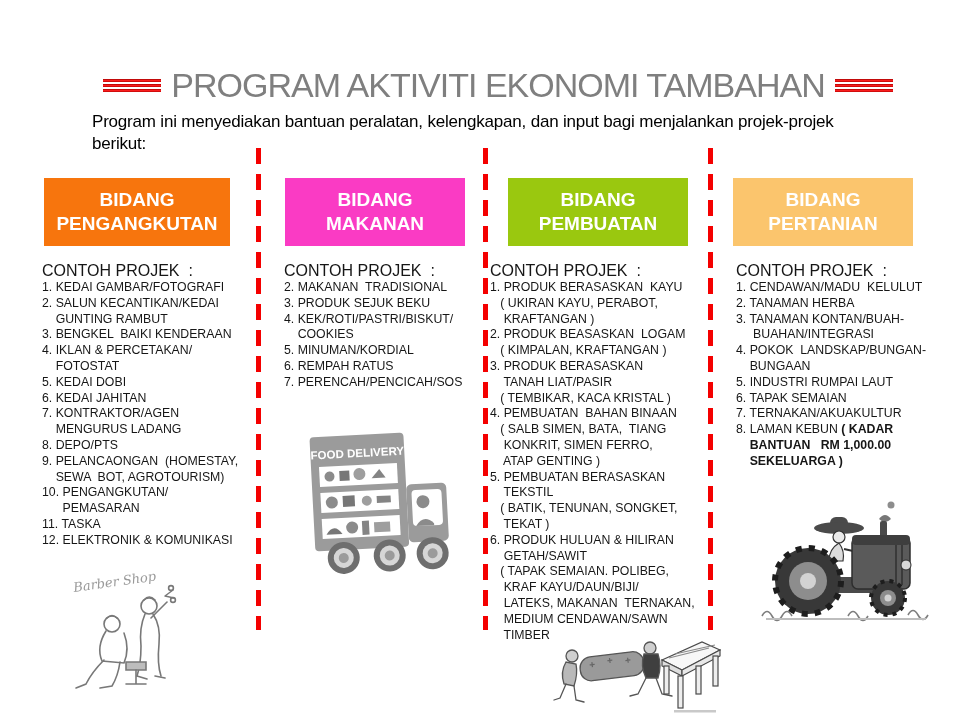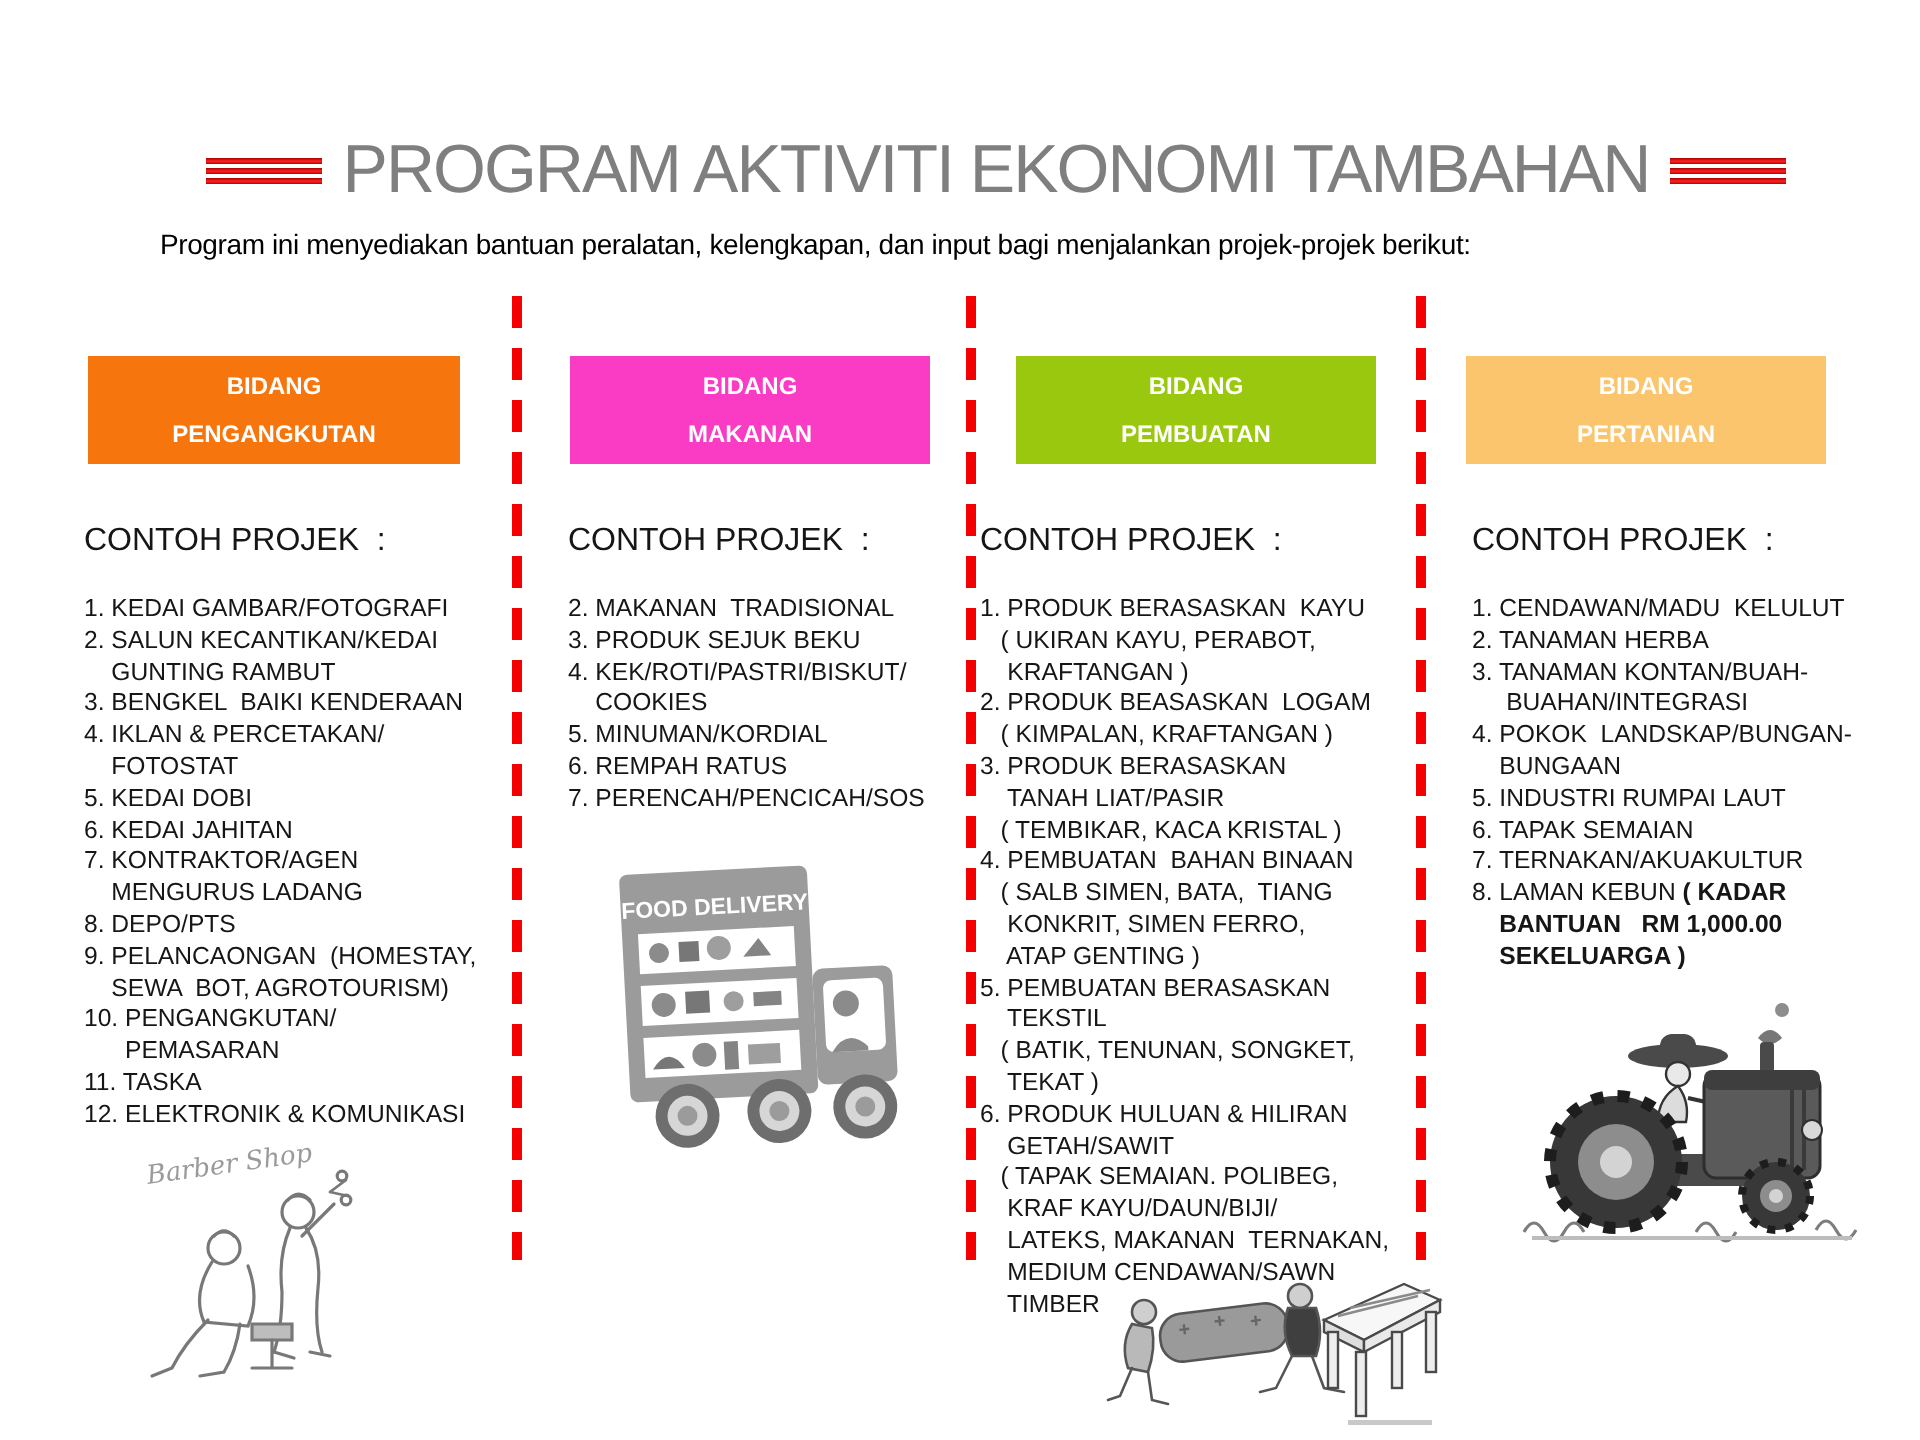--- a/index.html
+++ b/index.html
@@ -6,45 +6,45 @@
   body{width:960px;height:720px;position:relative;background:#fff;overflow:hidden;
        font-family:"Liberation Sans",sans-serif;color:#111}
 
   
   .titlebar{position:absolute;top:66px;left:18px;width:960px;display:flex;
             align-items:center;justify-content:center;gap:10px}
   .flourish{display:flex;flex-direction:column;gap:2px;width:58px;flex:0 0 auto}
   .flourish .bar{height:3px;background:linear-gradient(#a80000,#ff2020 55%,#b80000)}
   .slide-title{margin:0;font-size:34px;font-weight:400;color:#7f7f7f;
                letter-spacing:-1px;white-space:nowrap}
-  .subtitle{position:absolute;left:80px;top:111px;width:800px;font-size:14px;
+  .subtitle{position:absolute;left:92px;top:111px;width:800px;font-size:17px;
             line-height:22px;color:#000;letter-spacing:-0.2px}
 
   
   .vsep{position:absolute;top:148px;width:5px;height:482px;
         background:repeating-linear-gradient(to bottom,#f40000 0 16px,transparent 16px 26px)}
   .vsep.s1{left:256px}.vsep.s2{left:483px}.vsep.s3{left:708px}
 
   
-  .colheader{position:absolute;top:178px;height:54px;display:flex;flex-direction:column;
+  .colheader{position:absolute;top:178px;height:68px;display:flex;flex-direction:column;
              align-items:center;justify-content:center;color:#fff;font-weight:bold;
-             font-size:12px;line-height:24px;text-align:center}
+             font-size:19px;line-height:24px;text-align:center}
   .colheader.h1{left:44px;width:186px}
   .colheader.h2{left:285px;width:180px}
   .colheader.h3{left:508px;width:180px}
   .colheader.h4{left:733px;width:180px}
 
   
   .col{position:absolute;top:262px;font-size:12.3px;color:#161616}
   .col.c1{left:42px;width:216px}
   .col.c2{left:284px;width:198px}
   .col.c3{left:490px;width:218px}
   .col.c4{left:736px;width:218px}
   .contoh{font-size:16px;white-space:pre}
-  .list{margin-top:17px}
+  .list{}
   .line{white-space:pre;line-height:15.8px}
   .b{font-weight:bold}
 
   
   .art{position:absolute}
   .art.barber{left:52px;top:566px;width:158px;height:142px}
   .art.truck{left:289px;top:428px;width:178px;height:152px}
   .art.movers{left:550px;top:630px;width:172px;height:84px}
   .art.tractor{left:760px;top:497px;width:178px;height:132px}
   svg{display:block}

